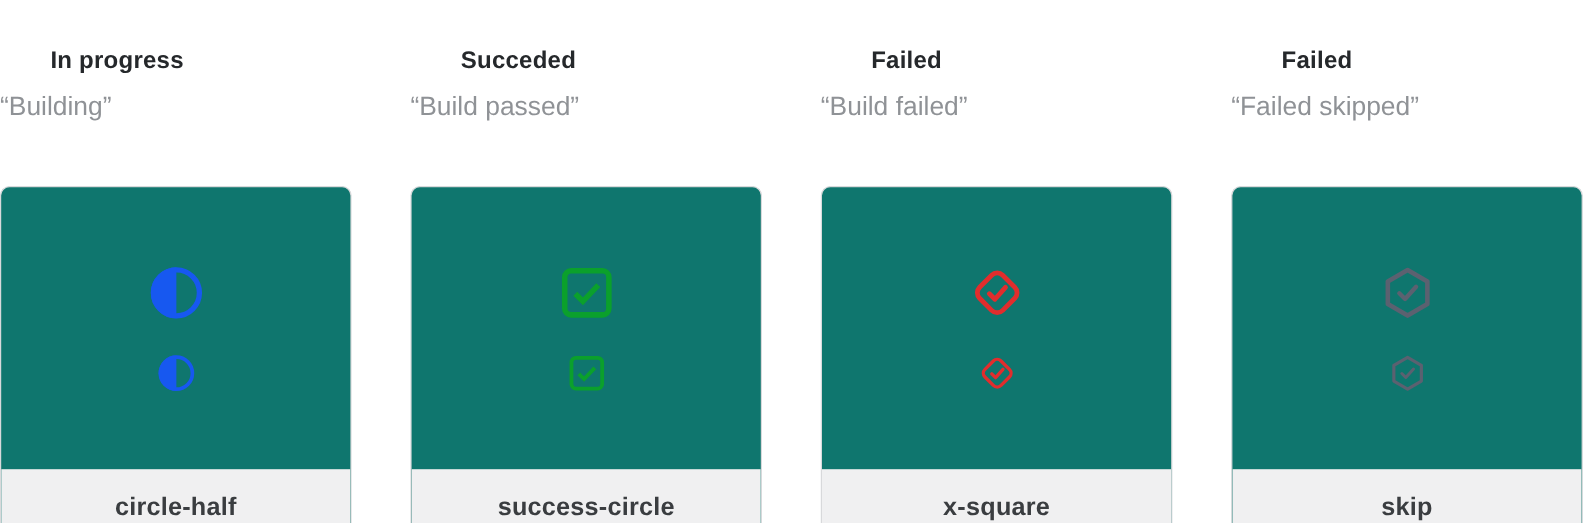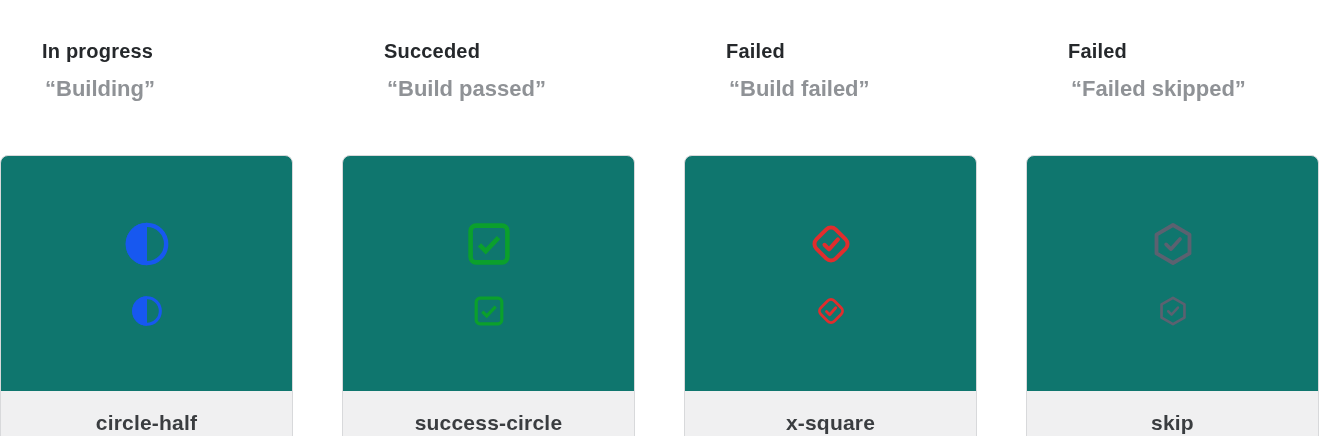--- a/index.html
+++ b/index.html
@@ -11,22 +11,22 @@
   .grid {
     display: grid;
     grid-template-columns: repeat(4, 293px);
     column-gap: 49px;
   }
   .col-title {
     font-size: 20px; font-weight: 800; color: #25282b;
     margin: 40px 0 0; line-height: 1.15; letter-spacing: 0.2px; padding-left: 42px;
   }
   .col-quote {
-    font-size: 22px; font-weight: 700; color: #8f9296;
-    margin: 13px 0 0; line-height: 1.2; padding-left: 45px;
+    font-size: 22px; font-weight: 400; color: #8f9296;
+    margin: 13px 0 0; line-height: 1.2;
   }
   .card {
     margin-top: 53px; height: 301px; box-sizing: border-box;
     background: #0f766e;
     border: 1px solid #d8d9db; border-radius: 8px;
     display: flex; flex-direction: column; overflow: hidden;
   }
   .card-body {
     flex: 1;
     display: flex; flex-direction: column;

